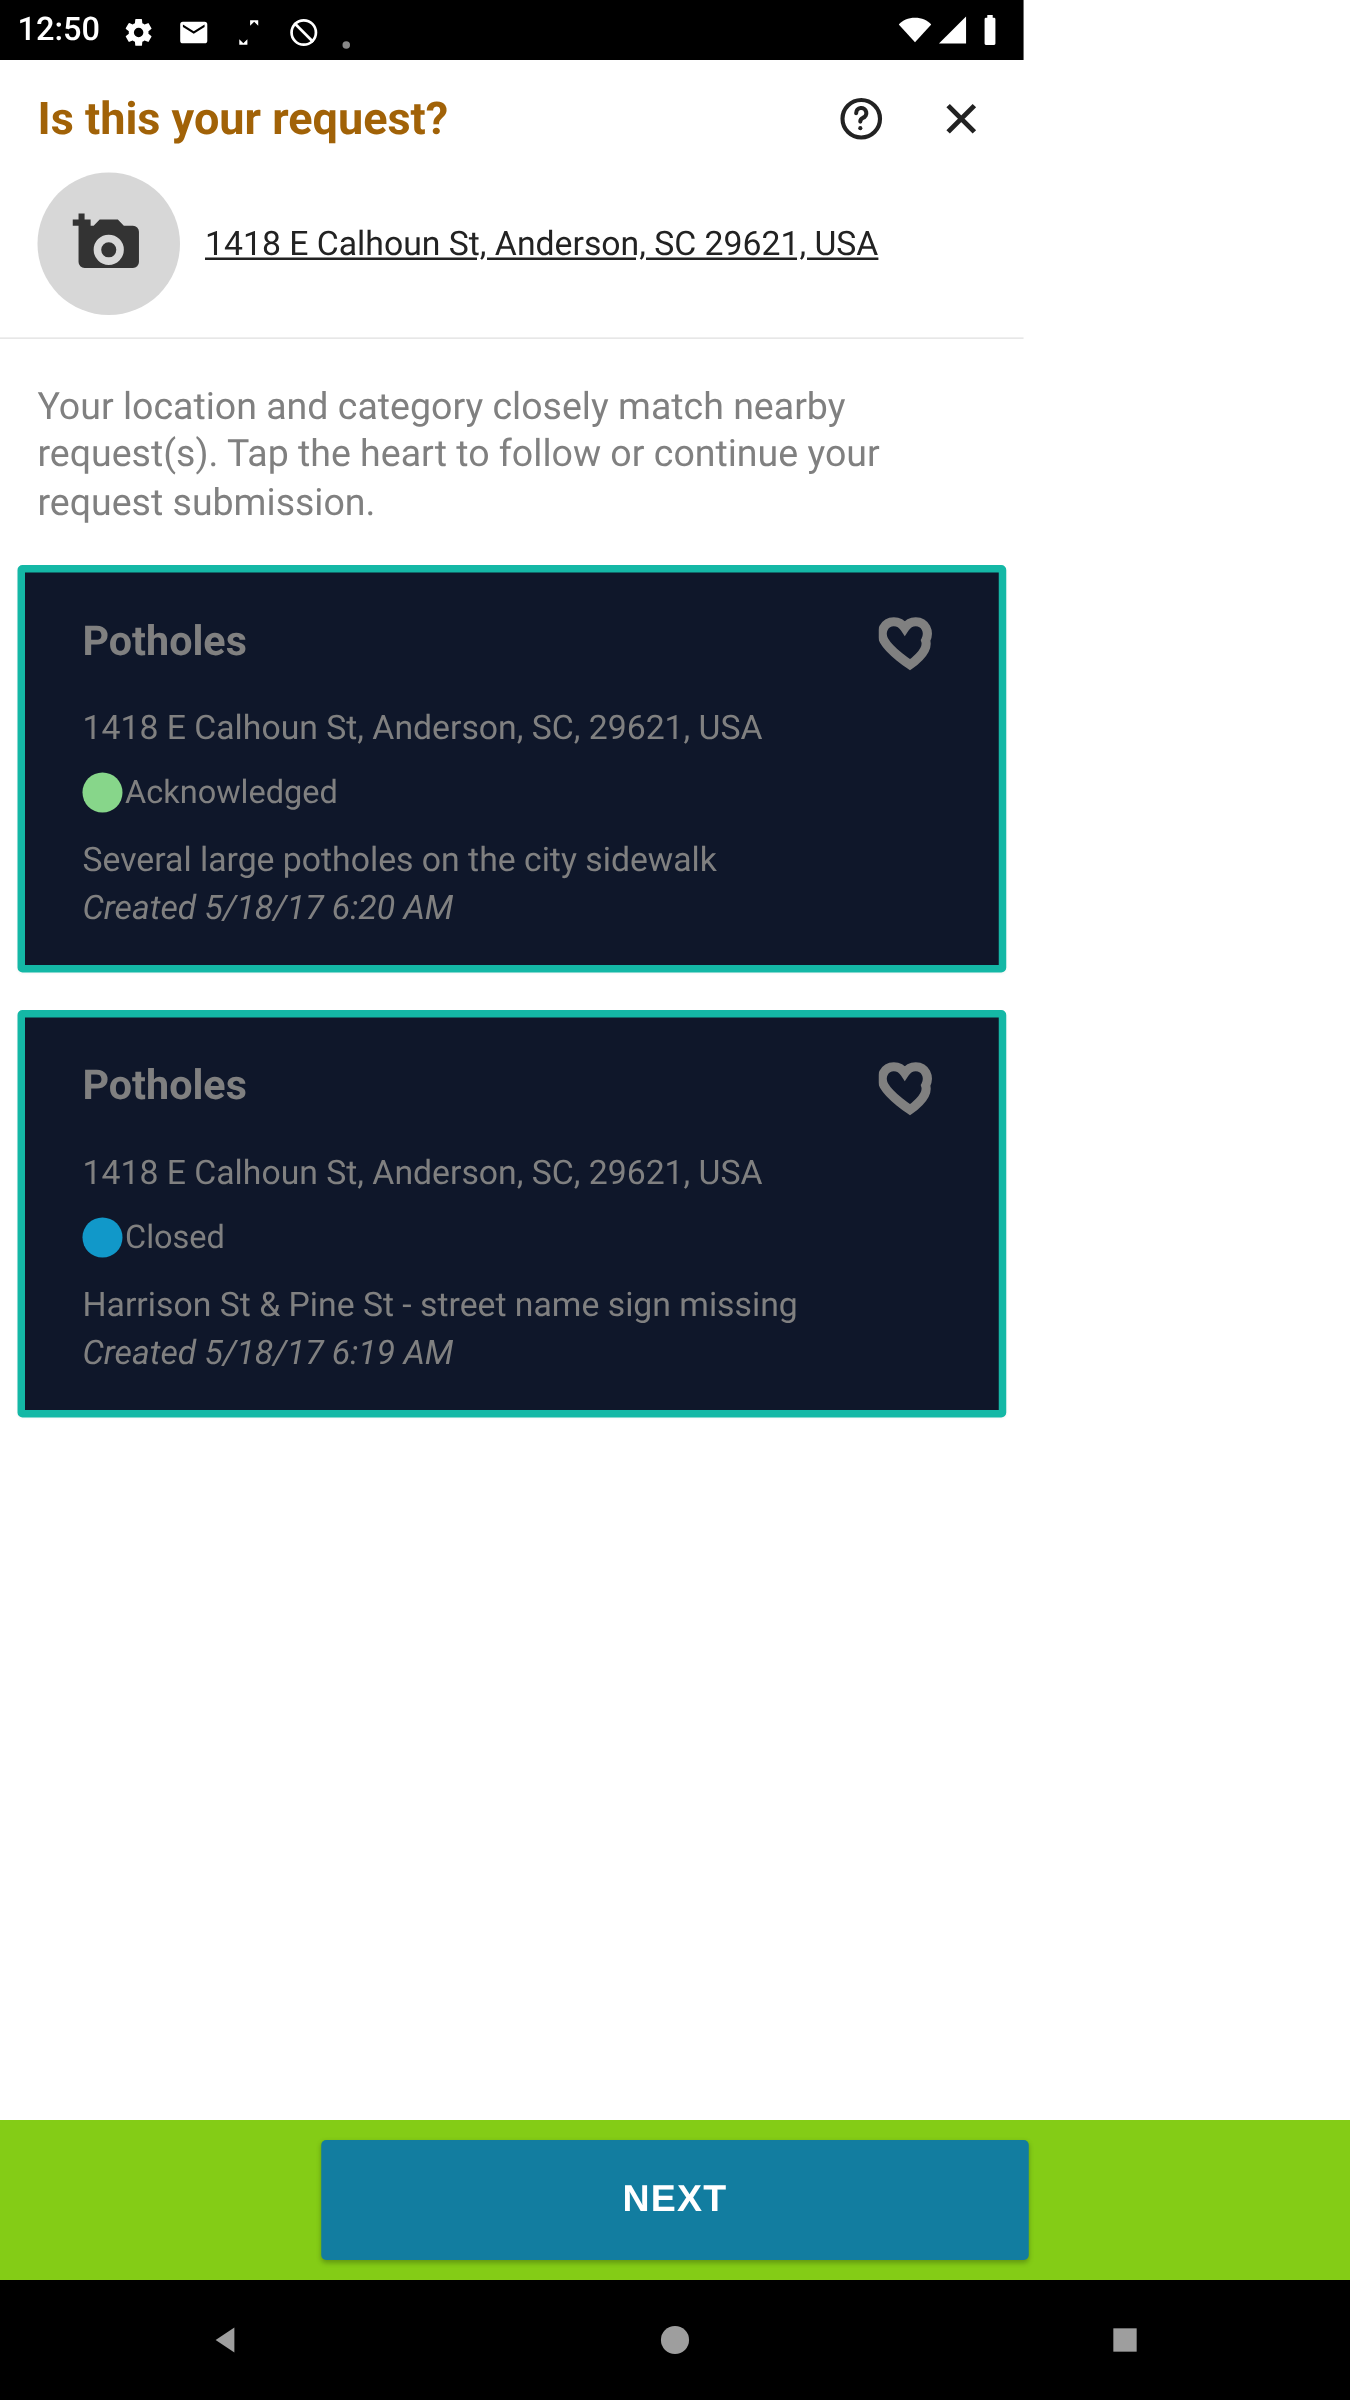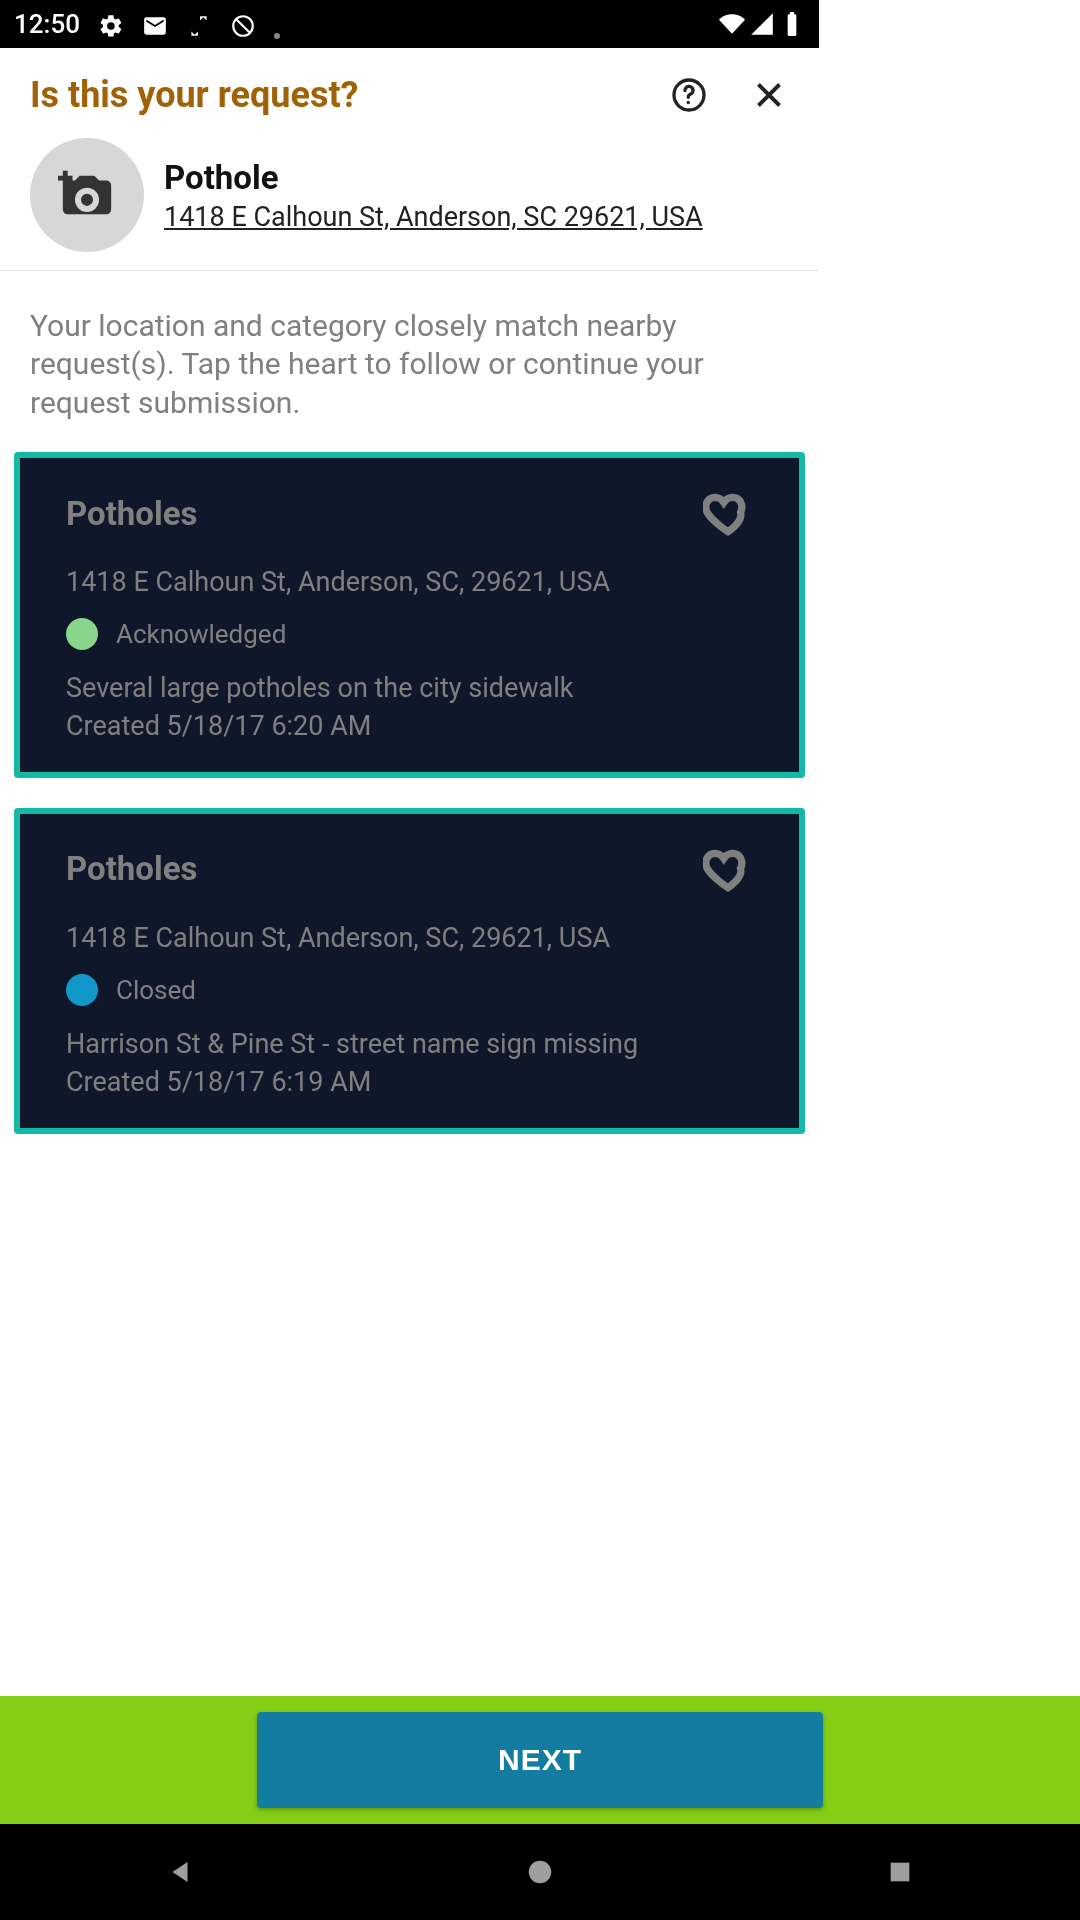--- a/index.html
+++ b/index.html
@@ -58,25 +58,25 @@
     border: 6px solid #14b8a6;
     border-radius: 4px;
     padding: 30px 46px;
     margin-bottom: 30px;
     box-shadow: 0 1px 2px rgba(0,0,0,0.03);
   }
   .card-head { display: flex; align-items: center; justify-content: space-between; margin-bottom: 28px;}
   .card-title { font-size: 33px; font-weight: 700; color: #808080; }
   .heart { width: 50px; height: 50px; fill: none; stroke: #808080; stroke-width: 3.5;}
   .card-addr { font-size: 27px; color: #808080; margin-bottom: 20px;}
-  .status-row { display: flex; align-items: center; gap: 18px; margin-bottom: 20px;}
+  .status-row { display: flex; align-items: center; gap: 2px; margin-bottom: 20px;}
   .status-dot-lg { width: 32px; height: 32px; border-radius: 50%; }
   .status-label { font-size: 26px; color: #808080; }
   .card-desc { font-size: 27px; color: #808080; line-height: 1.4; margin-bottom: 2px;}
-  .card-created { font-size: 27px; color: #808080;}
+  .card-created { font-size: 27px; color: #808080; font-style: italic;}
 
   .footer {
     position: absolute;
     bottom: 96px;
     left: 0; right: 0;
     height: 128px;
     background: #84cc16;
     display: flex;
     align-items: center;
     justify-content: center;
@@ -158,21 +158,20 @@
   </div>
 </div>
 
 <div class="request-summary">
   <div class="camera-circle">
     <svg viewBox="0 0 24 24">
         <path d="M4 6h3l2-2h6l2 2h3a2 2 0 0 1 2 2v10a2 2 0 0 1-2 2H4a2 2 0 0 1-2-2V8a2 2 0 0 1 2-2zm8 3a5 5 0 1 0 5 5 5 5 0 0 0-5-5zm0 2.5a2.5 2.5 0 1 1-2.5 2.5A2.5 2.5 0 0 1 12 11.5zM2 2h2v2h2v2H4v2H2V6H0V4h2z"></path>
       </svg>
   </div>
   <div class="req-text">
-    <h2>Pothole</h2>
     <p>1418 E Calhoun St, Anderson, SC 29621, USA</p>
   </div>
 </div>
 
 <div class="instruction">Your location and category closely match nearby request(s). Tap the heart to follow or continue your request submission.</div>
 
 <div class="cards">
 
   <div class="card">
     <div class="card-head">

